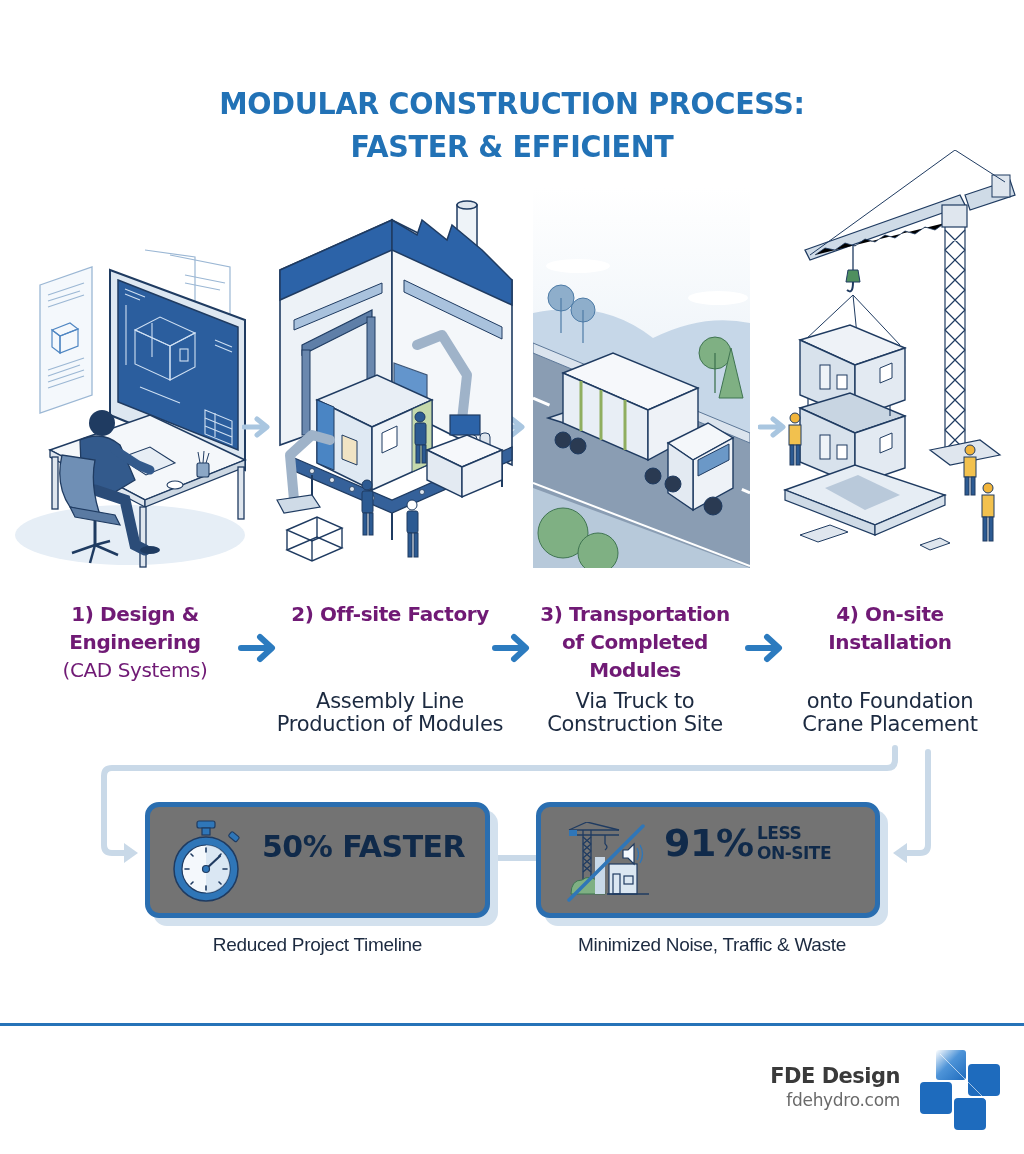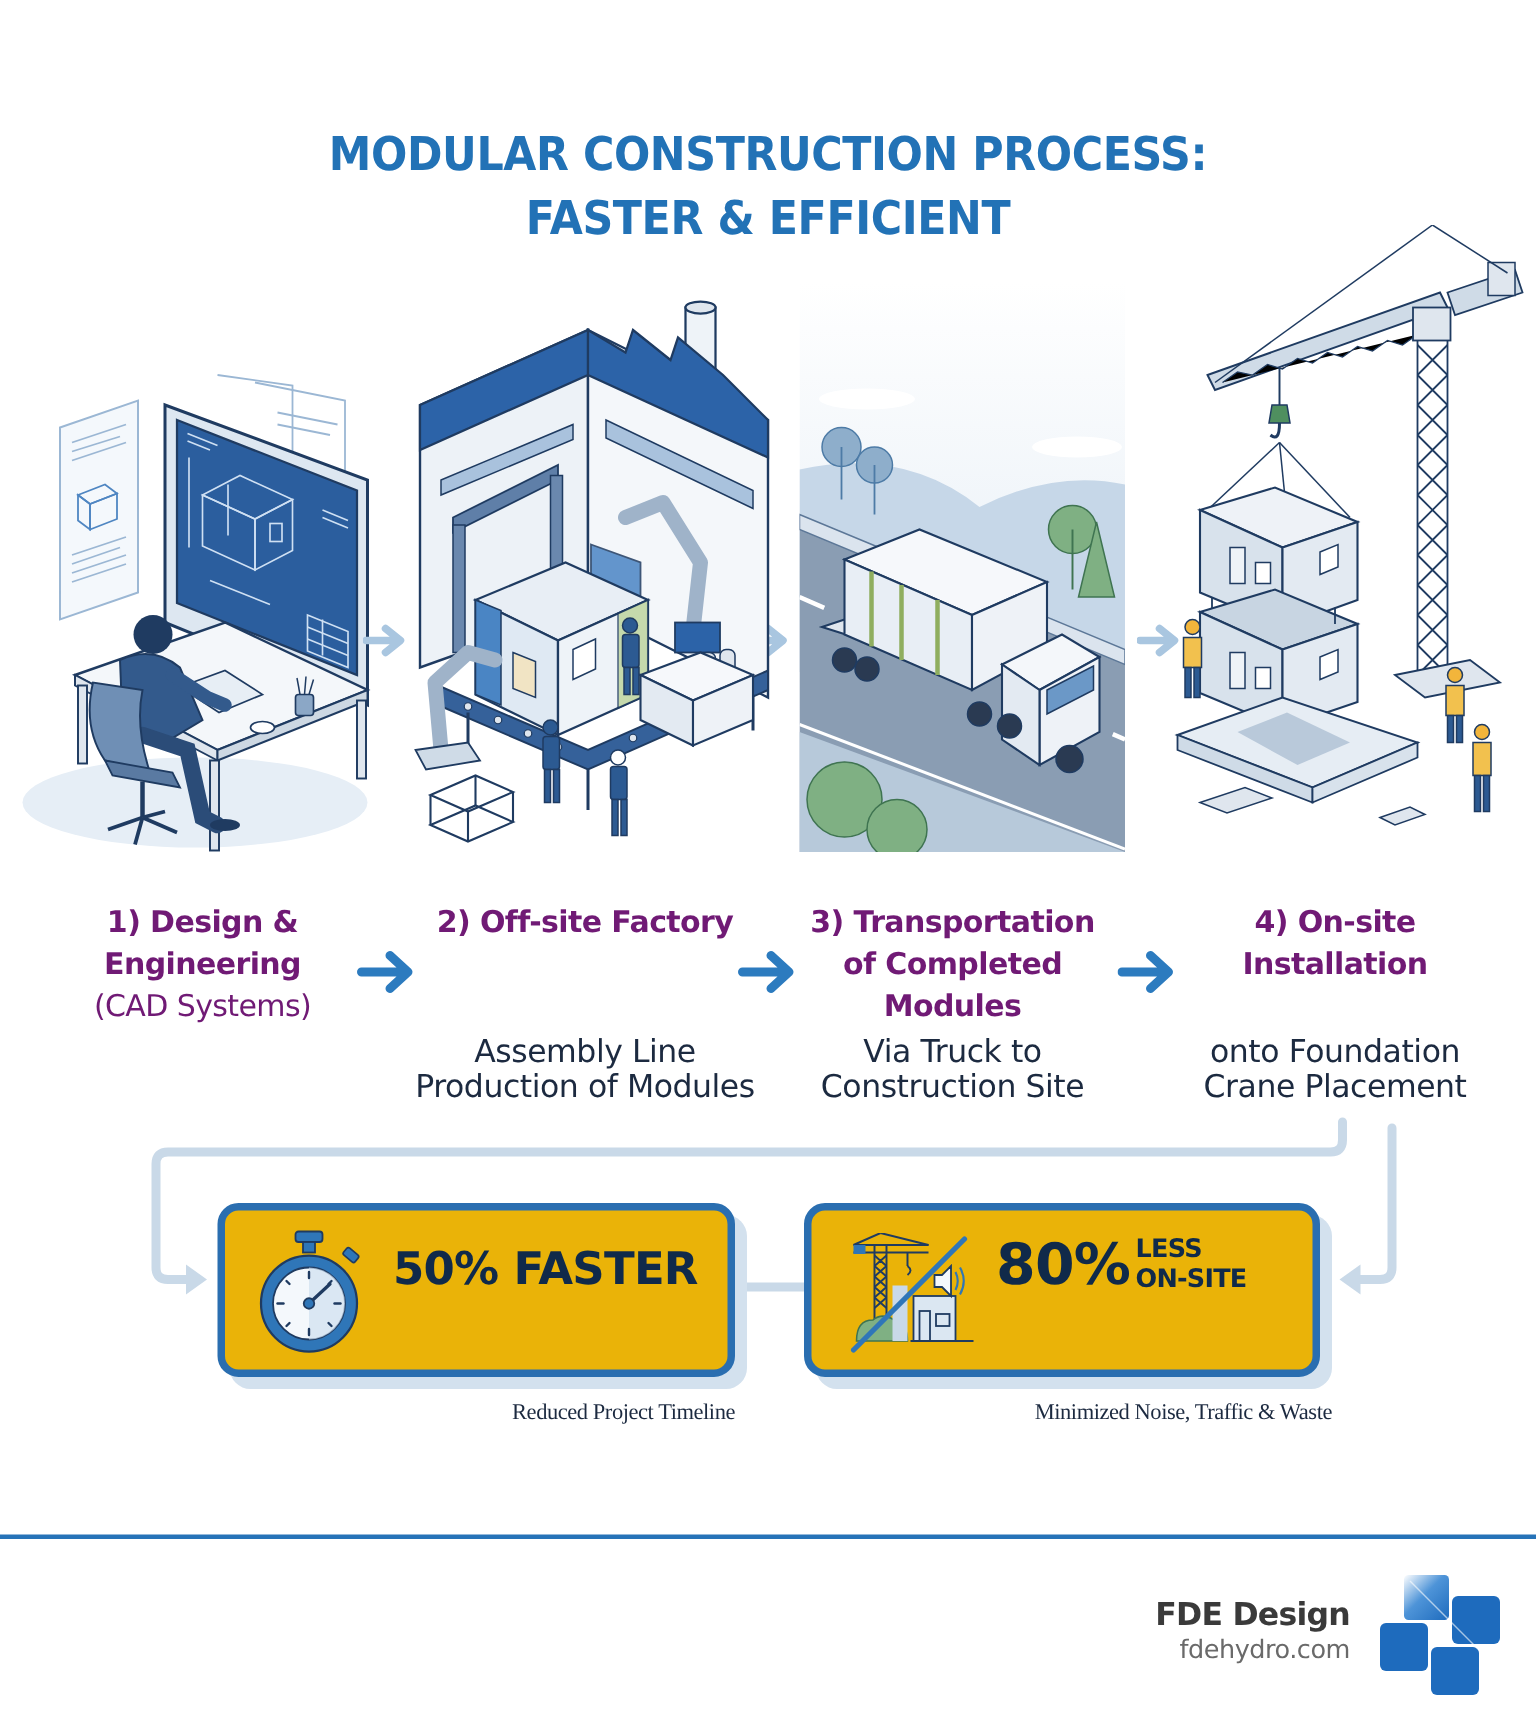--- a/index.html
+++ b/index.html
@@ -24,30 +24,30 @@
   .step-sub {
     position: absolute; text-align: center; color: #1c2a40;
     font-family: "DejaVu Sans", sans-serif; font-size: 21px; line-height: 23px;
     letter-spacing: -0.3px;
   }
   .step-paren { font-weight: normal; font-size: 20px; }
 
   .flow-arrow { position: absolute; }
 
   .stat-box {
-    position: absolute; background: #eab308; border: 5px solid #2a6eb0; border-radius: 14px;
+    position: absolute; background: #737373; border: 5px solid #2a6eb0; border-radius: 14px;
     box-shadow: 8px 8px 0 #d3e1ee;
   }
   .stat-big {
     position: absolute; font-family: "DejaVu Sans", sans-serif; font-weight: bold; color: #102a4a;
     letter-spacing: -0.5px;
   }
   .stat-caption {
-    position: absolute; text-align: right; color: #1c2a40;
-    font-family: Liberation Serif, serif; font-size: 15px; letter-spacing: -0.3px;
+    position: absolute; text-align: center; color: #1c2a40;
+    font-family: Liberation Sans, sans-serif; font-size: 19px; letter-spacing: -0.3px;
   }
 
   .divider { position: absolute; left: 0; top: 1023px; width: 1024px; height: 3px; background: #2673b8; }
 
   .brand-name { position: absolute; right: 124px; top: 1064px; font-family: "DejaVu Sans", sans-serif; font-weight: bold; font-size: 21px; color: #3a3a3a; letter-spacing: -0.5px; }
   .brand-url { position: absolute; right: 124px; top: 1090px; font-family: "DejaVu Sans", sans-serif; font-size: 17px; color: #6a6a6a; letter-spacing: -0.3px; }
   .logo { position: absolute; left: 920px; top: 1050px; }
 </style>
 </head>
 <body>
@@ -491,21 +491,21 @@
     <rect x="42" y="42" width="28" height="30" fill="#dbe7f2" stroke="#1f3b61" stroke-width="1.2"></rect>
     <rect x="46" y="52" width="7" height="20" fill="none" stroke="#1f3b61" stroke-width="1.2"></rect>
     <rect x="57" y="54" width="9" height="8" fill="none" stroke="#1f3b61" stroke-width="1.2"></rect>
     <line x1="40" y1="72" x2="82" y2="72" stroke="#1f3b61" stroke-width="1.3"></line>
 
     <path d="M56,28 L61,28 L67,22 L67,42 L61,36 L56,36 Z" fill="#f4f8fc" stroke="#1f3b61" stroke-width="1.2"></path>
     <path d="M70,26 Q73,32 70,38 M73,23 Q78,32 73,41" stroke="#2f76b8" stroke-width="1.4" fill="none"></path>
 
     <line x1="2" y1="78" x2="76" y2="4" stroke="#2f76b8" stroke-width="3.5" stroke-linecap="round"></line>
   </svg>
-  <div class="stat-big" style="left:123px; top:14px; font-size:38px; line-height:44px;">80%</div>
+  <div class="stat-big" style="left:123px; top:14px; font-size:38px; line-height:44px;">91%</div>
   <div class="stat-big" style="left:216px; top:16px; font-size:17px; line-height:20px;">
     <div>LESS</div>
     <div>ON-SITE</div>
   </div>
 </div>
 <div class="stat-caption" style="left:536px; top:934px; width:352px;">Minimized Noise, Traffic &amp; Waste</div>
 
 <div class="divider"></div>
 
 <div class="brand-name">FDE Design</div>

